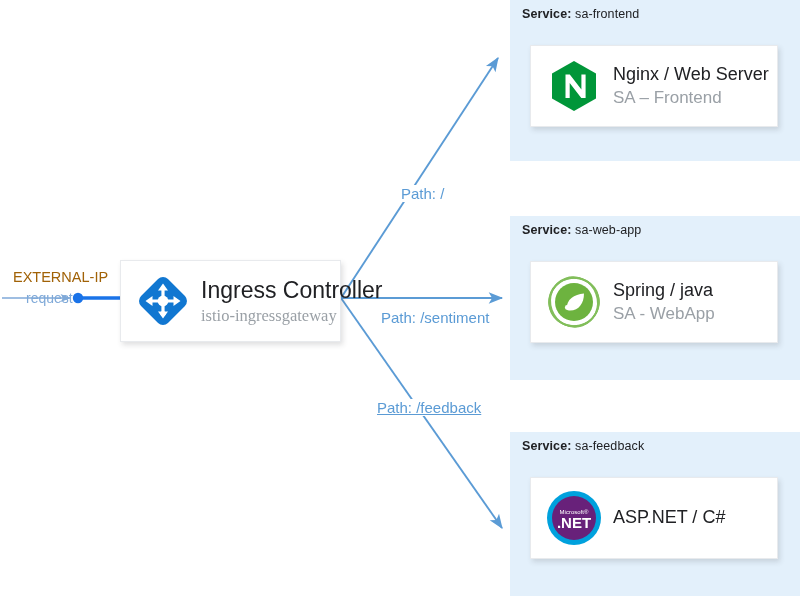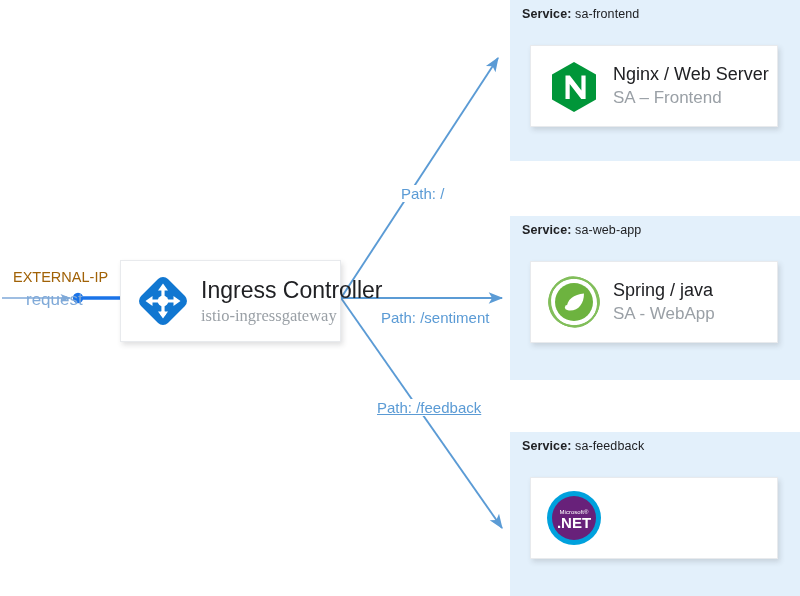--- a/index.html
+++ b/index.html
@@ -55,21 +55,21 @@
     background: #ffffff;
     border: 1px solid #e8eaed;
     box-shadow: 2px 3px 5px rgba(60,64,67,.16);
     display: flex;
     align-items: center;
     box-sizing: border-box;
   }
   .card-icon {
     flex: 0 0 auto;
     display: flex;
-    align-items: flex-end;
+    align-items: center;
     justify-content: center;
   }
   .card-text {
     display: flex;
     flex-direction: column;
     justify-content: center;
     line-height: 1.18;
   }
   .card-title {
     font-size: 18px;
@@ -105,21 +105,21 @@
     left: 13px;
     top: 269px;
     font-size: 14.5px;
     color: #a16207;
     white-space: nowrap;
   }
   #request-label {
     position: absolute;
     left: 26px;
     top: 290px;
-    font-size: 17px;
+    font-size: 14px;
     color: #7fa9d8;
     white-space: nowrap;
   }
 
   
   .path-label {
     position: absolute;
     font-size: 15px;
     color: #5b9bd5;
     white-space: nowrap;
@@ -188,20 +188,21 @@
     <div class="card svc-card" id="card-feedback" style="left:20px; top:45px;">
       <div class="card-icon">
         <svg width="58" height="58" viewBox="0 0 58 58" aria-hidden="true">
           <circle cx="29" cy="29" r="27" fill="#00a1dd"></circle>
           <circle cx="29" cy="29" r="22" fill="#68217a"></circle>
           <text x="29" y="24.5" fill="#ffffff" font-family="Liberation Sans, sans-serif" font-size="6" text-anchor="middle">Microsoft®</text>
           <text x="29" y="39" fill="#ffffff" font-family="Liberation Sans, sans-serif" font-size="15" font-weight="bold" text-anchor="middle">.NET</text>
         </svg>
       </div>
       <div class="card-text">
+        <div class="card-title">ASP.NET / C#</div>
       </div>
     </div>
   </div>
 
   <svg id="wires" viewBox="0 0 800 596">
     <defs>
       <marker id="arrowBlue" markerWidth="9" markerHeight="9" refX="7.4" refY="3.4" orient="auto" markerUnits="strokeWidth">
         <path d="M0.4,0.4 L8,3.4 L0.4,6.4 L2.2,3.4 Z" fill="#5b9bd5"></path>
       </marker>
       <marker id="arrowThin" markerWidth="9" markerHeight="9" refX="7.4" refY="3.4" orient="auto" markerUnits="strokeWidth">

